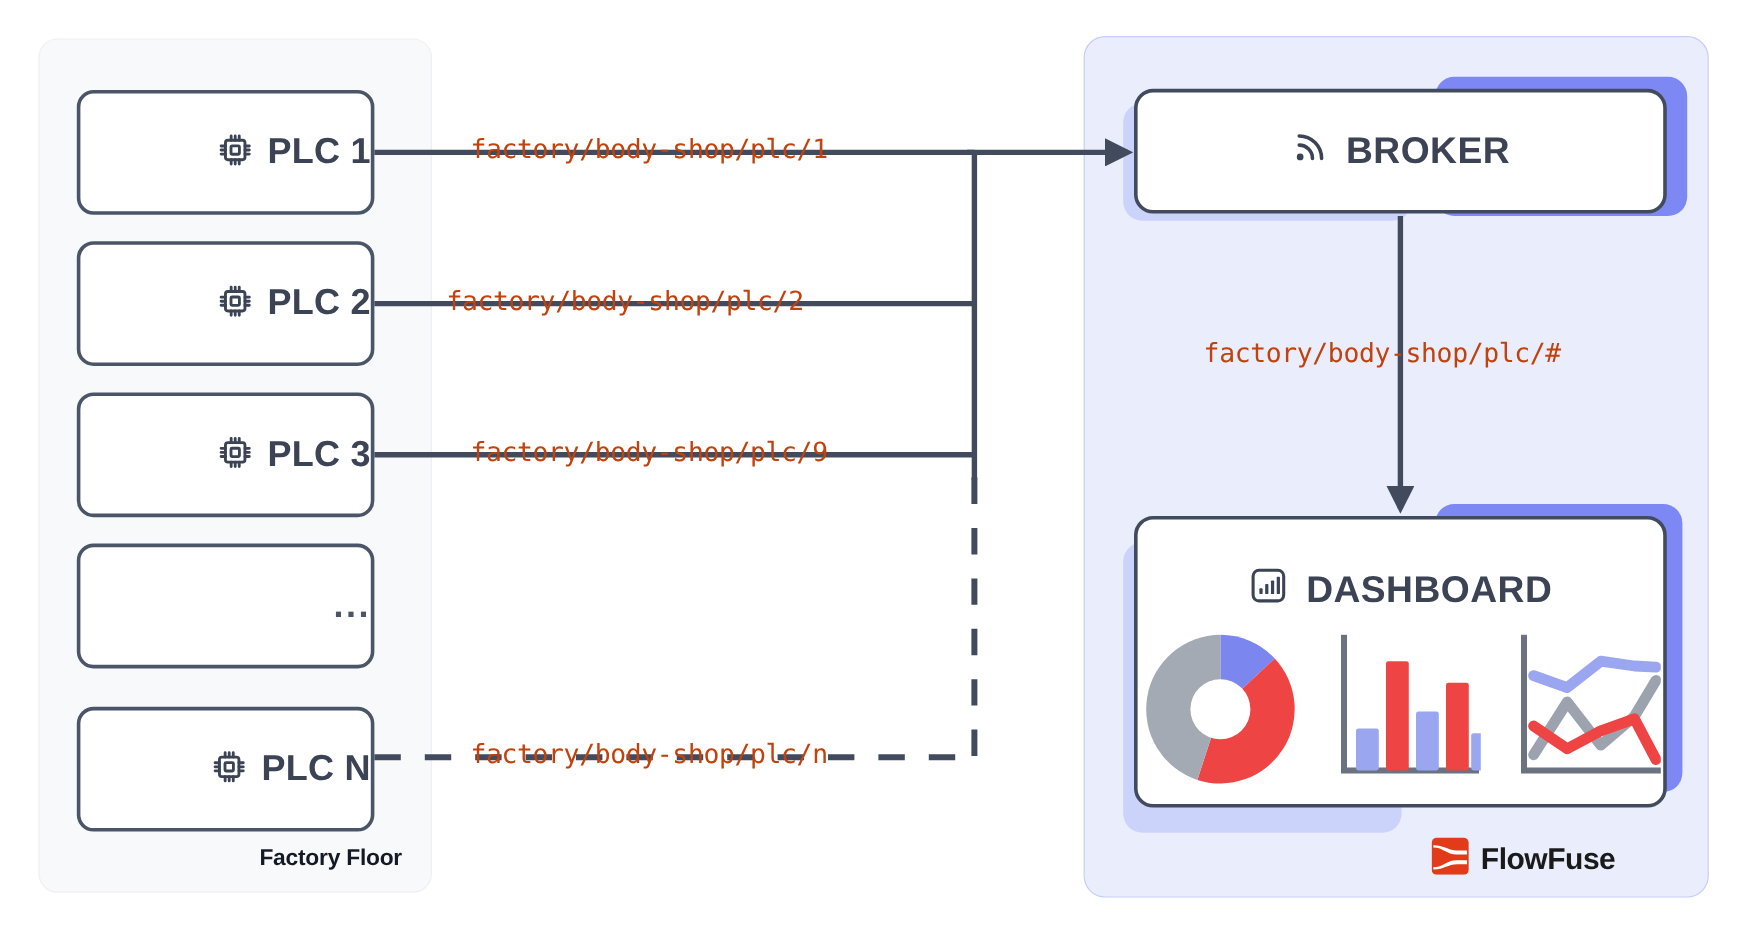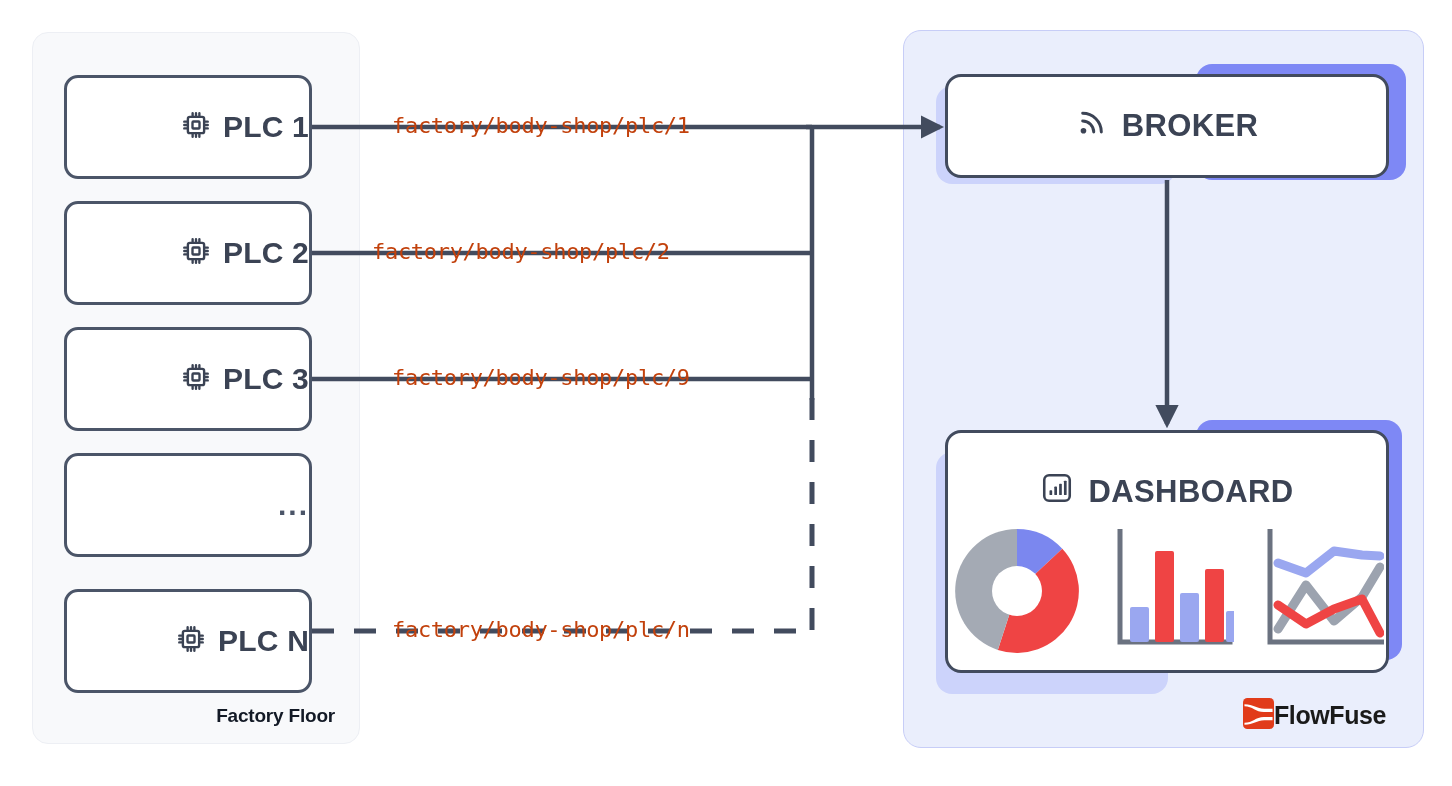--- a/index.html
+++ b/index.html
@@ -135,24 +135,25 @@
     position: absolute;
     left: 952px;
     top: 527px;
     width: 430px;
     height: 128px;
   }
 
   
   #flowfuse {
     position: absolute;
-    left: 1243px;
+    left: 1193px;
     top: 698px;
     display: flex;
     align-items: center;
+    gap: 10px;
   }
   #flowfuse-name {
     font-size: 25px;
     font-weight: bold;
     color: #1a1a1a;
     letter-spacing: -0.4px;
   }
 </style>
 </head>
 <body>
@@ -304,20 +305,21 @@
 
     <path d="M806 127 H940" stroke="#424b5e" stroke-width="4.5" fill="none" marker-end="url(#arrowhead)"></path>
 
     <path d="M1167 180 V424" stroke="#424b5e" stroke-width="4.5" fill="none" marker-end="url(#arrowhead)"></path>
   </svg>
 
   <div class="topic" style="left:392px; top:113px;">factory/body-shop/plc/1</div>
   <div class="topic" style="left:372px; top:239px;">factory/body-shop/plc/2</div>
   <div class="topic" style="left:392px; top:365px;">factory/body-shop/plc/9</div>
   <div class="topic" style="left:392px; top:617px;">factory/body-shop/plc/n</div>
+  <div class="topic" style="left:1003px; top:283px;">factory/body-shop/plc/#</div>
 
   <div style="position:absolute; left:386px; top:108px; width:0; height:0;"></div>
 
   <div id="flowfuse">
     <span style="display:block;">
       <svg width="31" height="31" viewBox="0 0 32 32">
         <rect x="0" y="0" width="32" height="32" rx="4.5" fill="#e13b1a"></rect>
         <path d="M1.5 8.5 C10 8.5 13 14.5 21.5 14.5 L30.5 14.5 L30.5 11 L22 11 C14 11 11 6.5 1.5 6.5 Z" fill="#ffffff"></path>
         <path d="M1.5 25.5 C10 25.5 13 19.5 21.5 19.5 L30.5 19.5 L30.5 23 L22 23 C14 23 11 27.5 1.5 27.5 Z" fill="#ffffff"></path>
         <path d="M13.5 15.2 L30.5 15.2 L30.5 18.8 L13.5 18.8 Z" fill="#e13b1a"></path>

